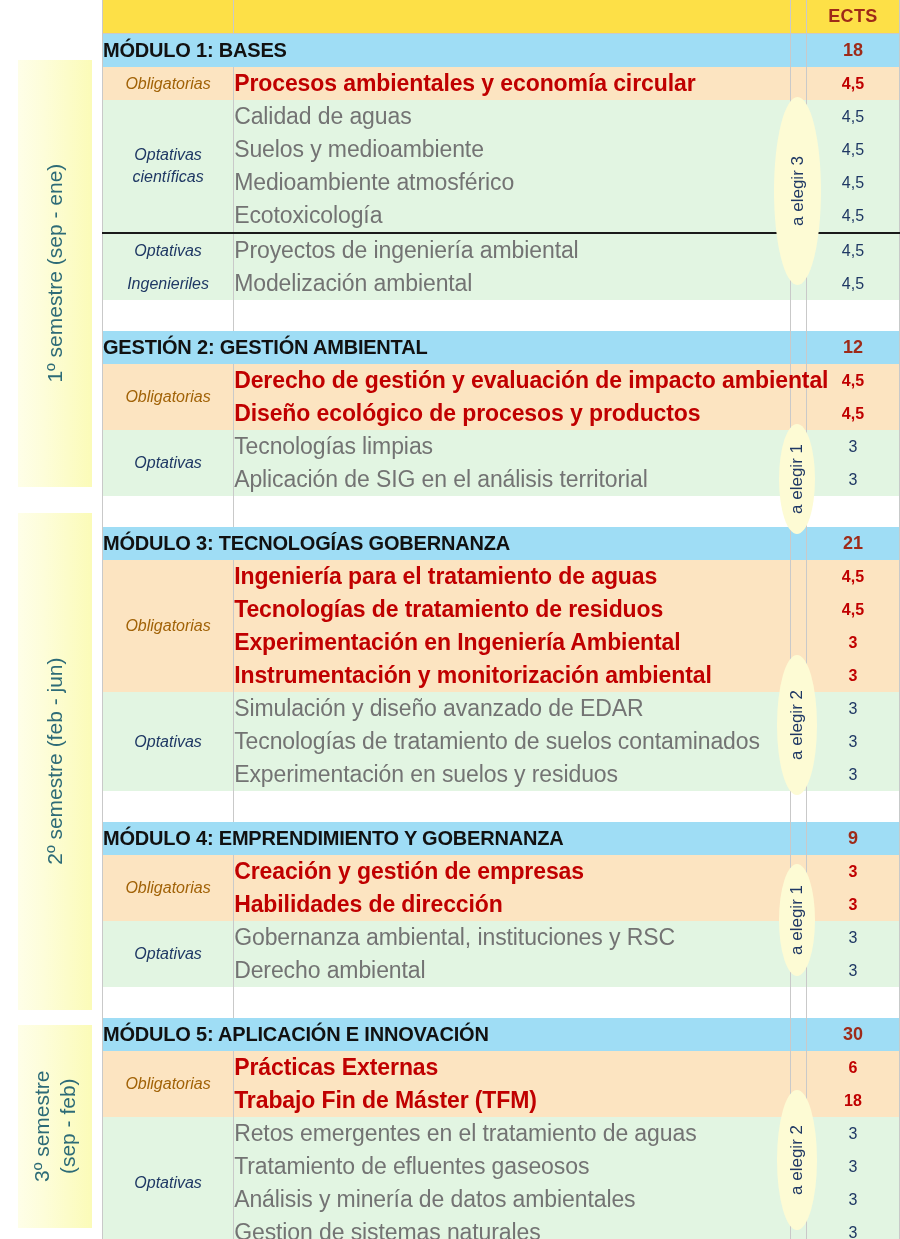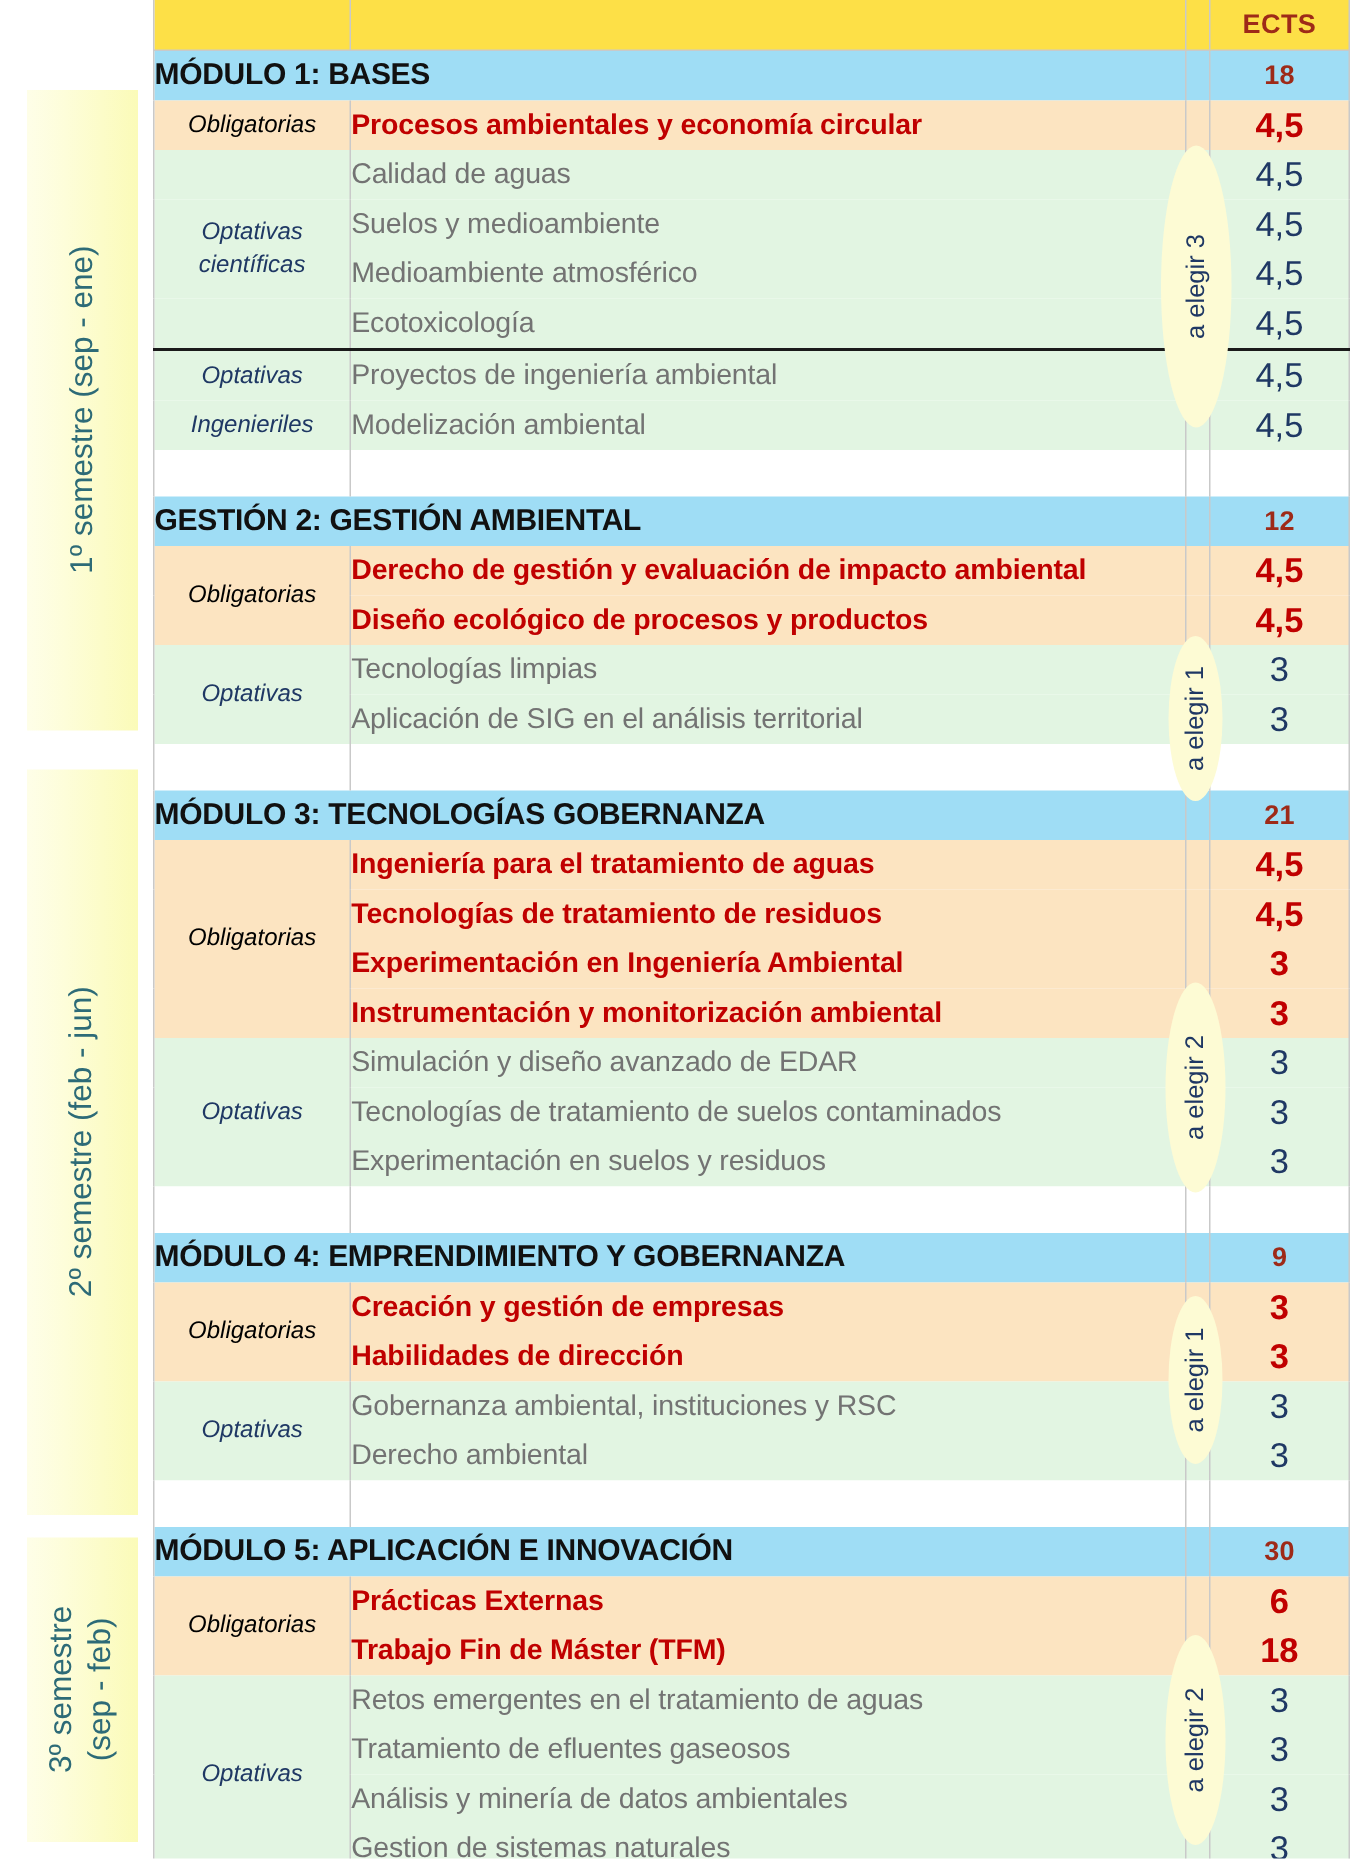--- a/index.html
+++ b/index.html
@@ -67,31 +67,31 @@
 
   
   tr.r-course td{height:33px;}
   tr.r-course.oblig td{background:#fce4c1;}
   tr.r-course.optat td{background:#e2f5e2;}
 
   .type-cell{
     text-align:center;color:#1f3864;font-style:italic;font-size:16px;
     line-height:1.35;
   }
-  .type-cell.ob{color:#000000;}
+  .type-cell.ob{color:#a16207;}
   .type-cell .l2{display:block;}
 
   .course-name{
-    padding-left:7px;font-size:19px;white-space:nowrap;
+    padding-left:7px;font-size:23px;white-space:nowrap;
     letter-spacing:-.1px;
   }
   .course-name.ob{color:#c00000;font-weight:bold;}
   .course-name.op{color:#737373;}
 
-  .ects-cell{text-align:center;font-size:23px;}
+  .ects-cell{text-align:center;font-size:16px;}
   .ects-cell.ob{color:#c00000;font-weight:bold;}
   .ects-cell.op{color:#1f3864;}
 
   
   tr.divider-above td{border-top:2px solid #1a1a1a;}
 
   
   .pick-badge{
     position:absolute;
     background:#fdfbd4;

